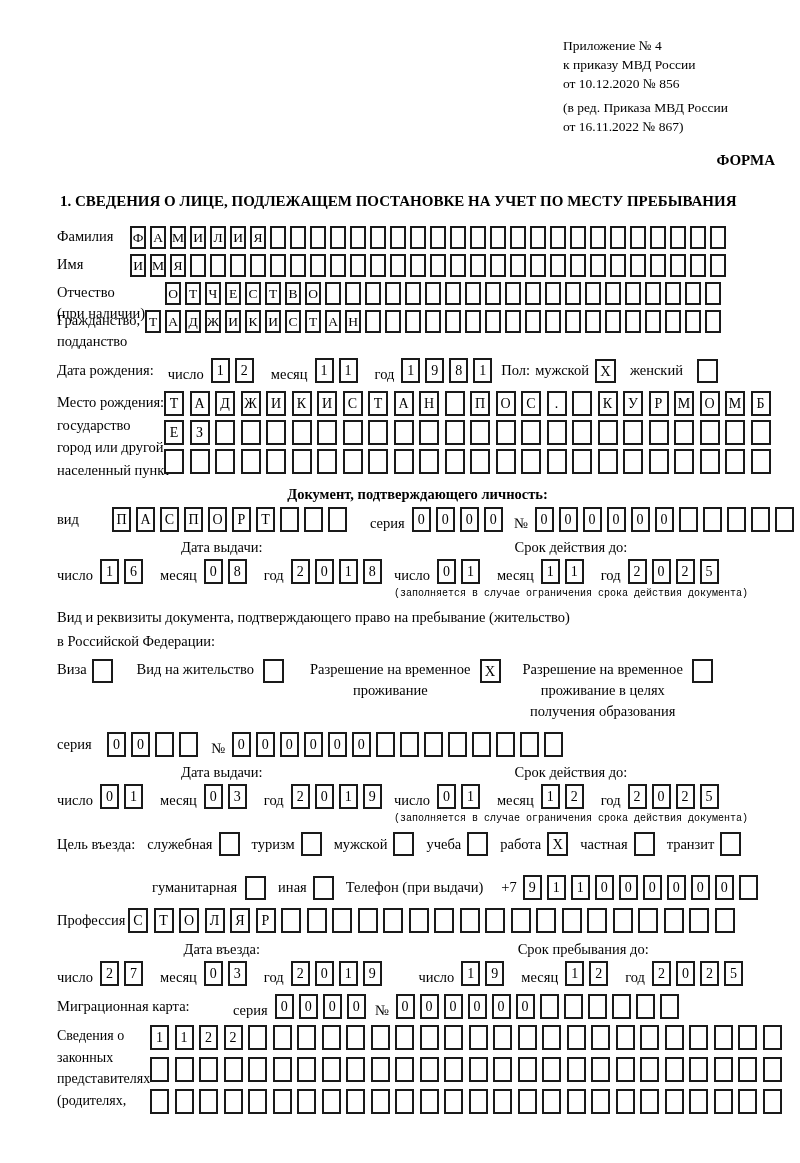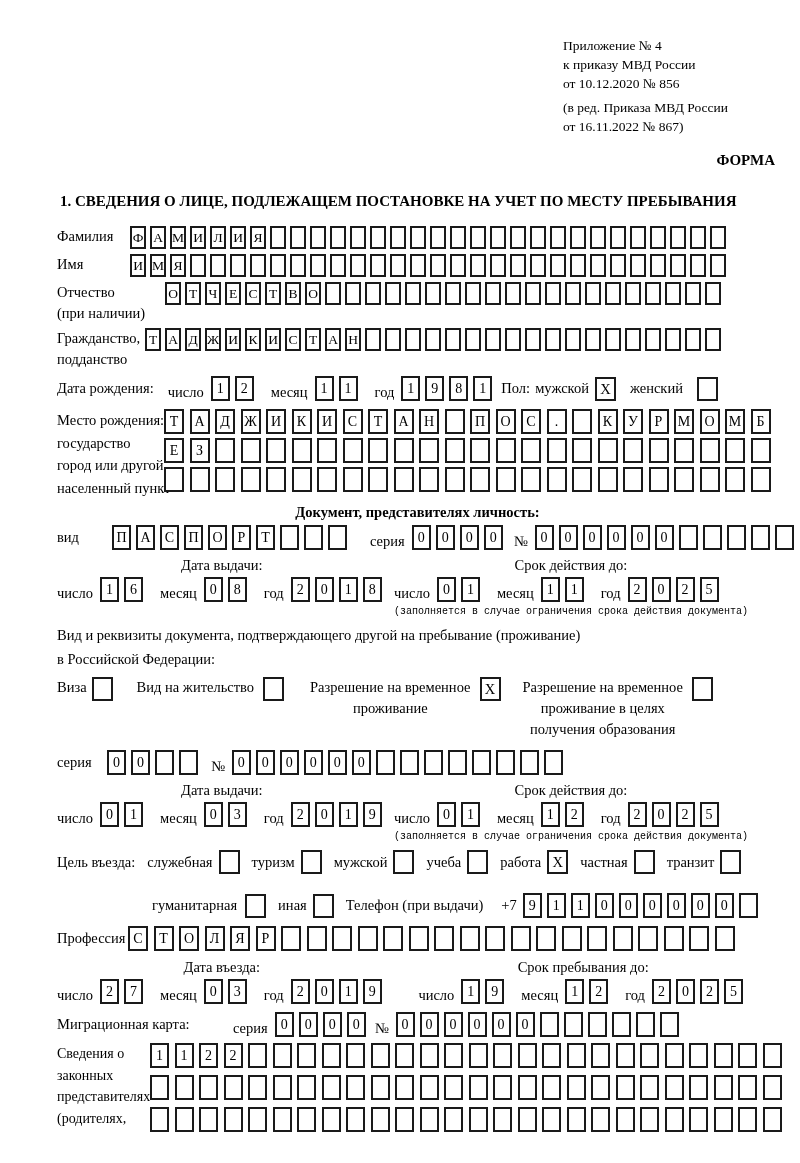--- a/index.html
+++ b/index.html
@@ -132,21 +132,21 @@
           <span class="cbox"></span>
           <span class="cbox"></span>
           <span class="cbox"></span>
           <span class="cbox"></span>
           <span class="cbox"></span>
           <span class="cbox"></span>
           <span class="cbox"></span>
         </span>
     </div>
 
-    <div class="frow" style="margin-top:5px;height:46px;">
+    <div class="frow" style="margin-top:5px;height:28px;">
       <span class="flabel" style="width:108px;">
         <span class="ln" style="display:block;">Отчество</span>
         <span class="ln" style="display:block;">(при наличии)</span>
       </span>
       <span class="boxrow">
           <span class="cbox">О</span>
           <span class="cbox">Т</span>
           <span class="cbox">Ч</span>
           <span class="cbox">Е</span>
           <span class="cbox">С</span>
@@ -322,21 +322,21 @@
             <span class="cbox lg"></span>
             <span class="cbox lg"></span>
             <span class="cbox lg"></span>
             <span class="cbox lg"></span>
             <span class="cbox lg"></span>
             <span class="cbox lg"></span>
           </span>
       </span>
     </div>
 
-    <div class="center-head">Документ, представителях личность:</div>
+    <div class="center-head">Документ, подтверждающего личность:</div>
 
     <div class="dfields" style="margin-top:4px;">
       <span style="width:55px;flex:none;">вид</span>
       <span class="boxrow">
           <span class="cbox dg">П</span>
           <span class="cbox dg">А</span>
           <span class="cbox dg">С</span>
           <span class="cbox dg">П</span>
           <span class="cbox dg">О</span>
           <span class="cbox dg">Р</span>
@@ -410,21 +410,21 @@
               <span class="cbox dg">0</span>
               <span class="cbox dg">2</span>
               <span class="cbox dg">5</span>
             </span>
         </div>
         <div class="dnote">(заполняется в случае ограничения срока действия документа)</div>
       </div>
     </div>
 
     <div class="intro" style="margin-top:6px;">
-      <div>Вид и реквизиты документа, подтверждающего другой на пребывание (проживание)</div>
+      <div>Вид и реквизиты документа, подтверждающего право на пребывание (жительство)</div>
       <div>в Российской Федерации:</div>
     </div>
 
     <div class="opts">
       <span class="opt">
         <span class="ol">Виза</span>
         <span class="ckbox" style="margin-left:5px;"></span>
       </span>
       <span class="opt" style="margin-left:24px;">
         <span class="ol">Вид на жительство</span>

